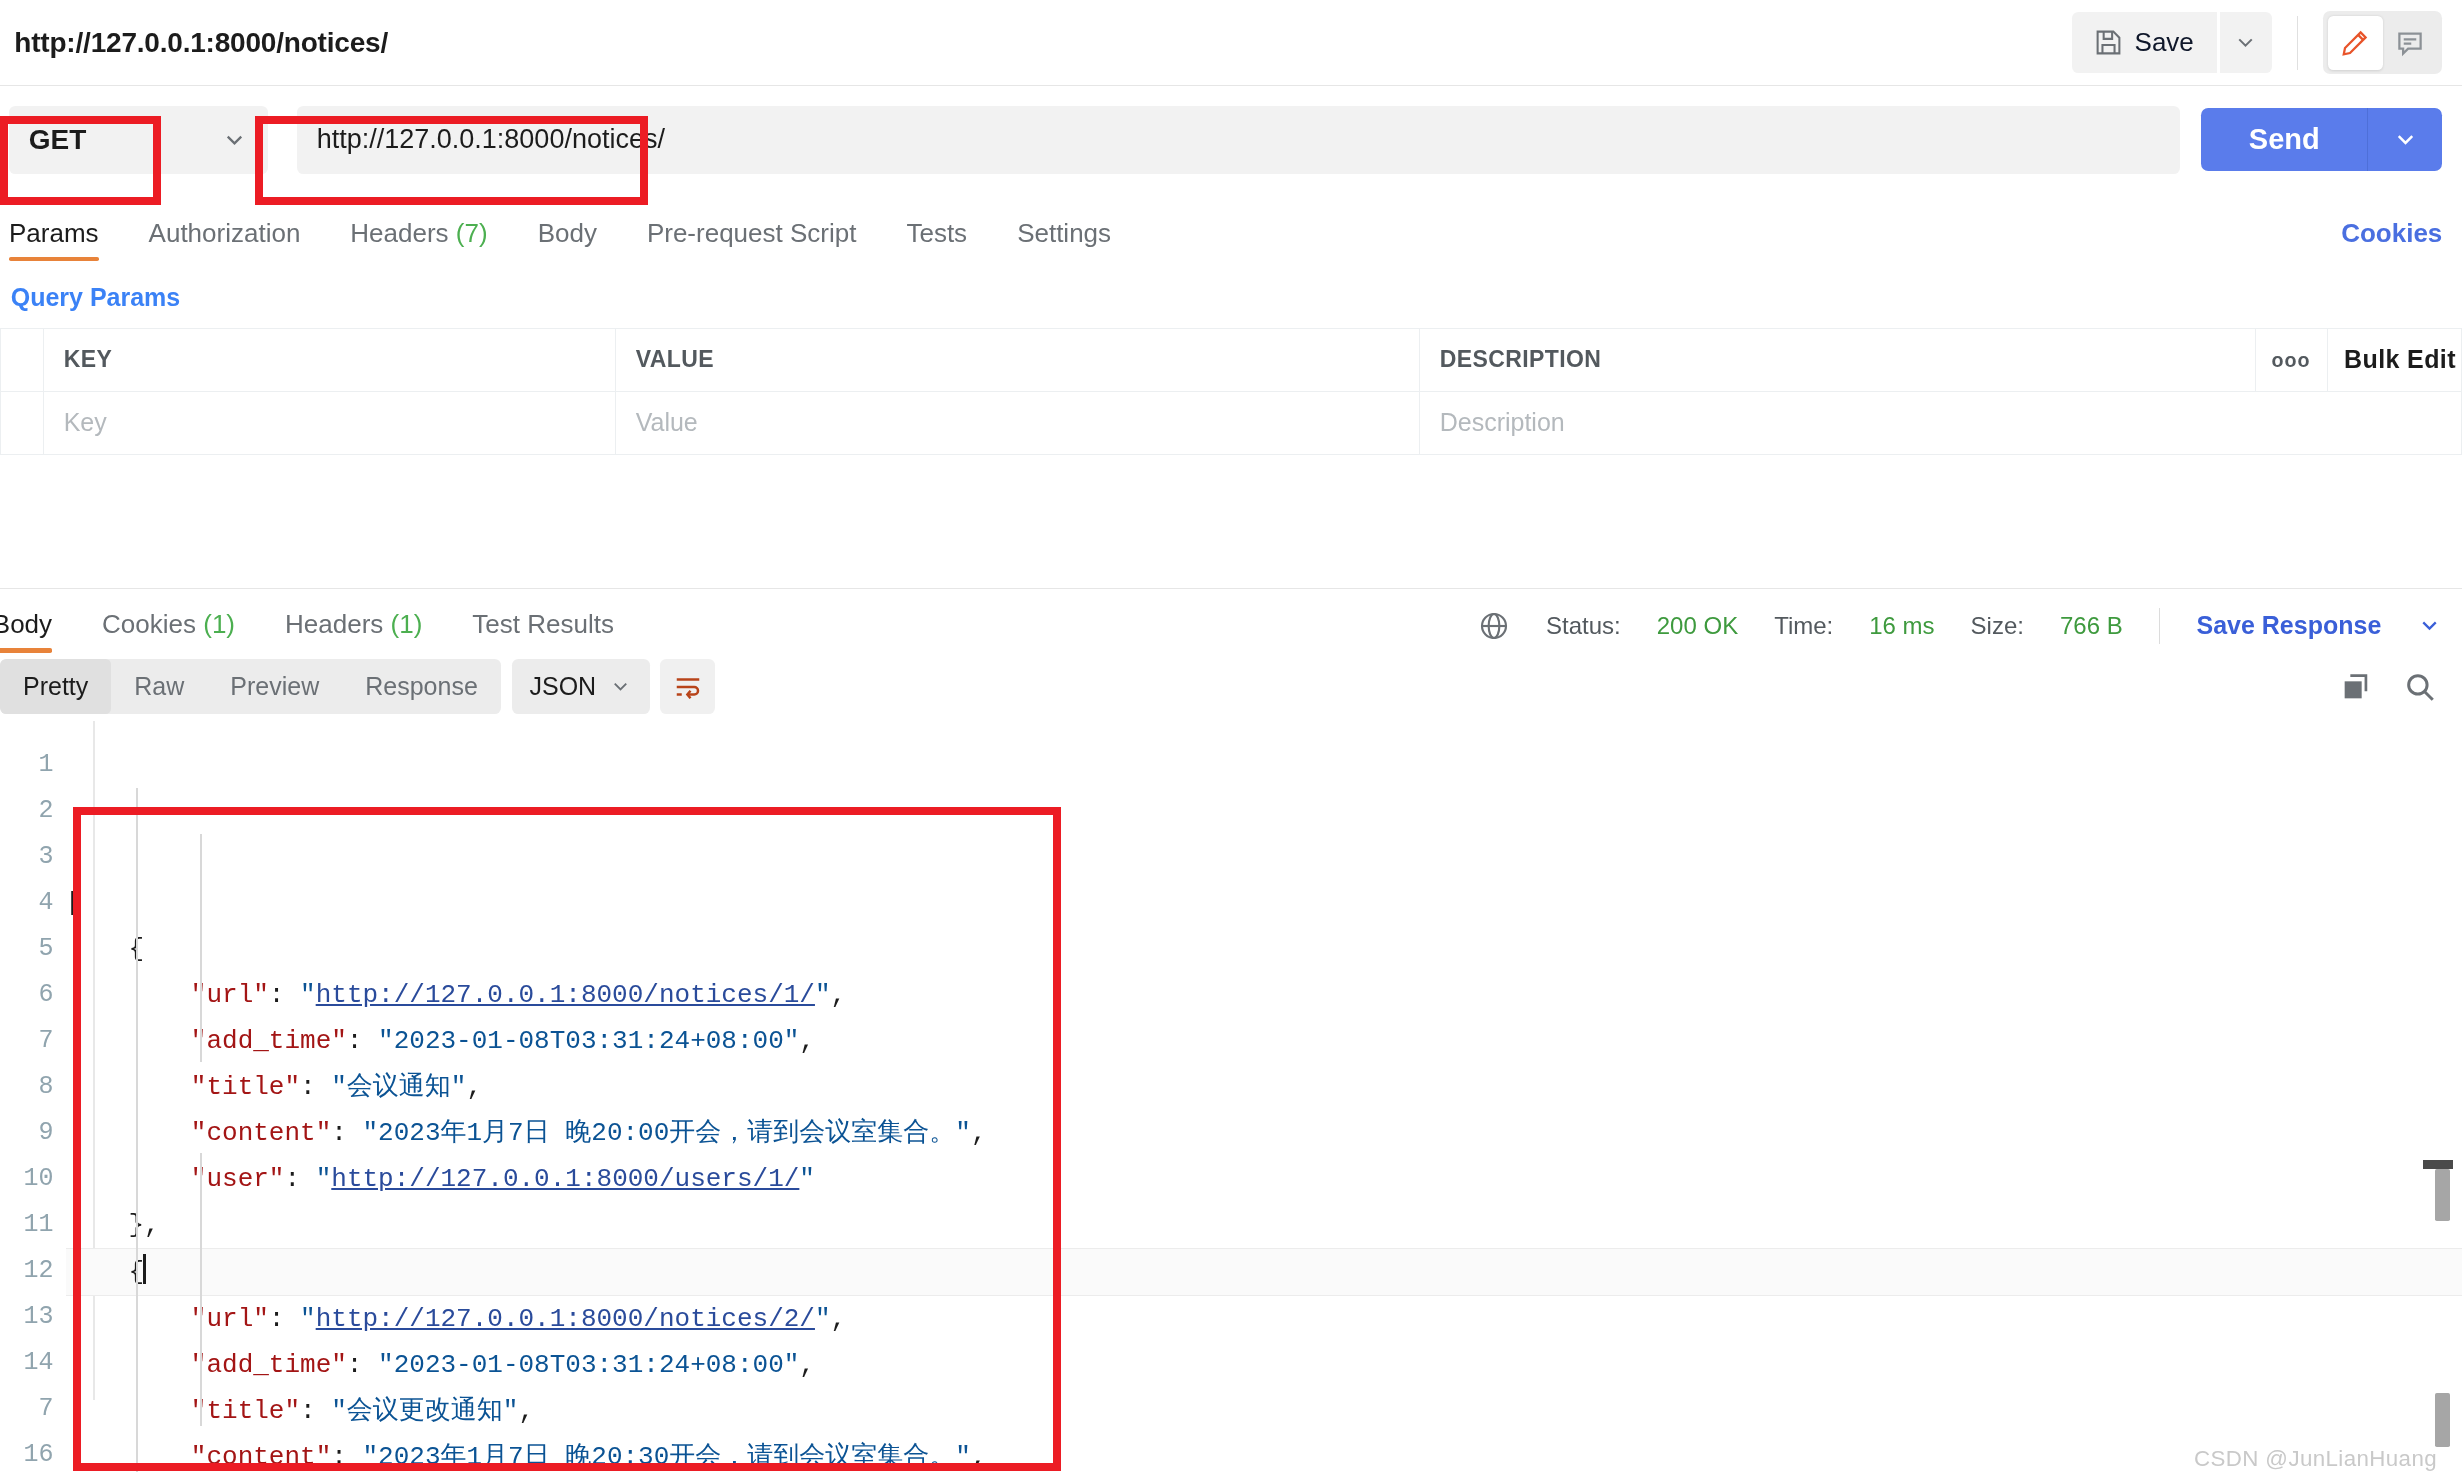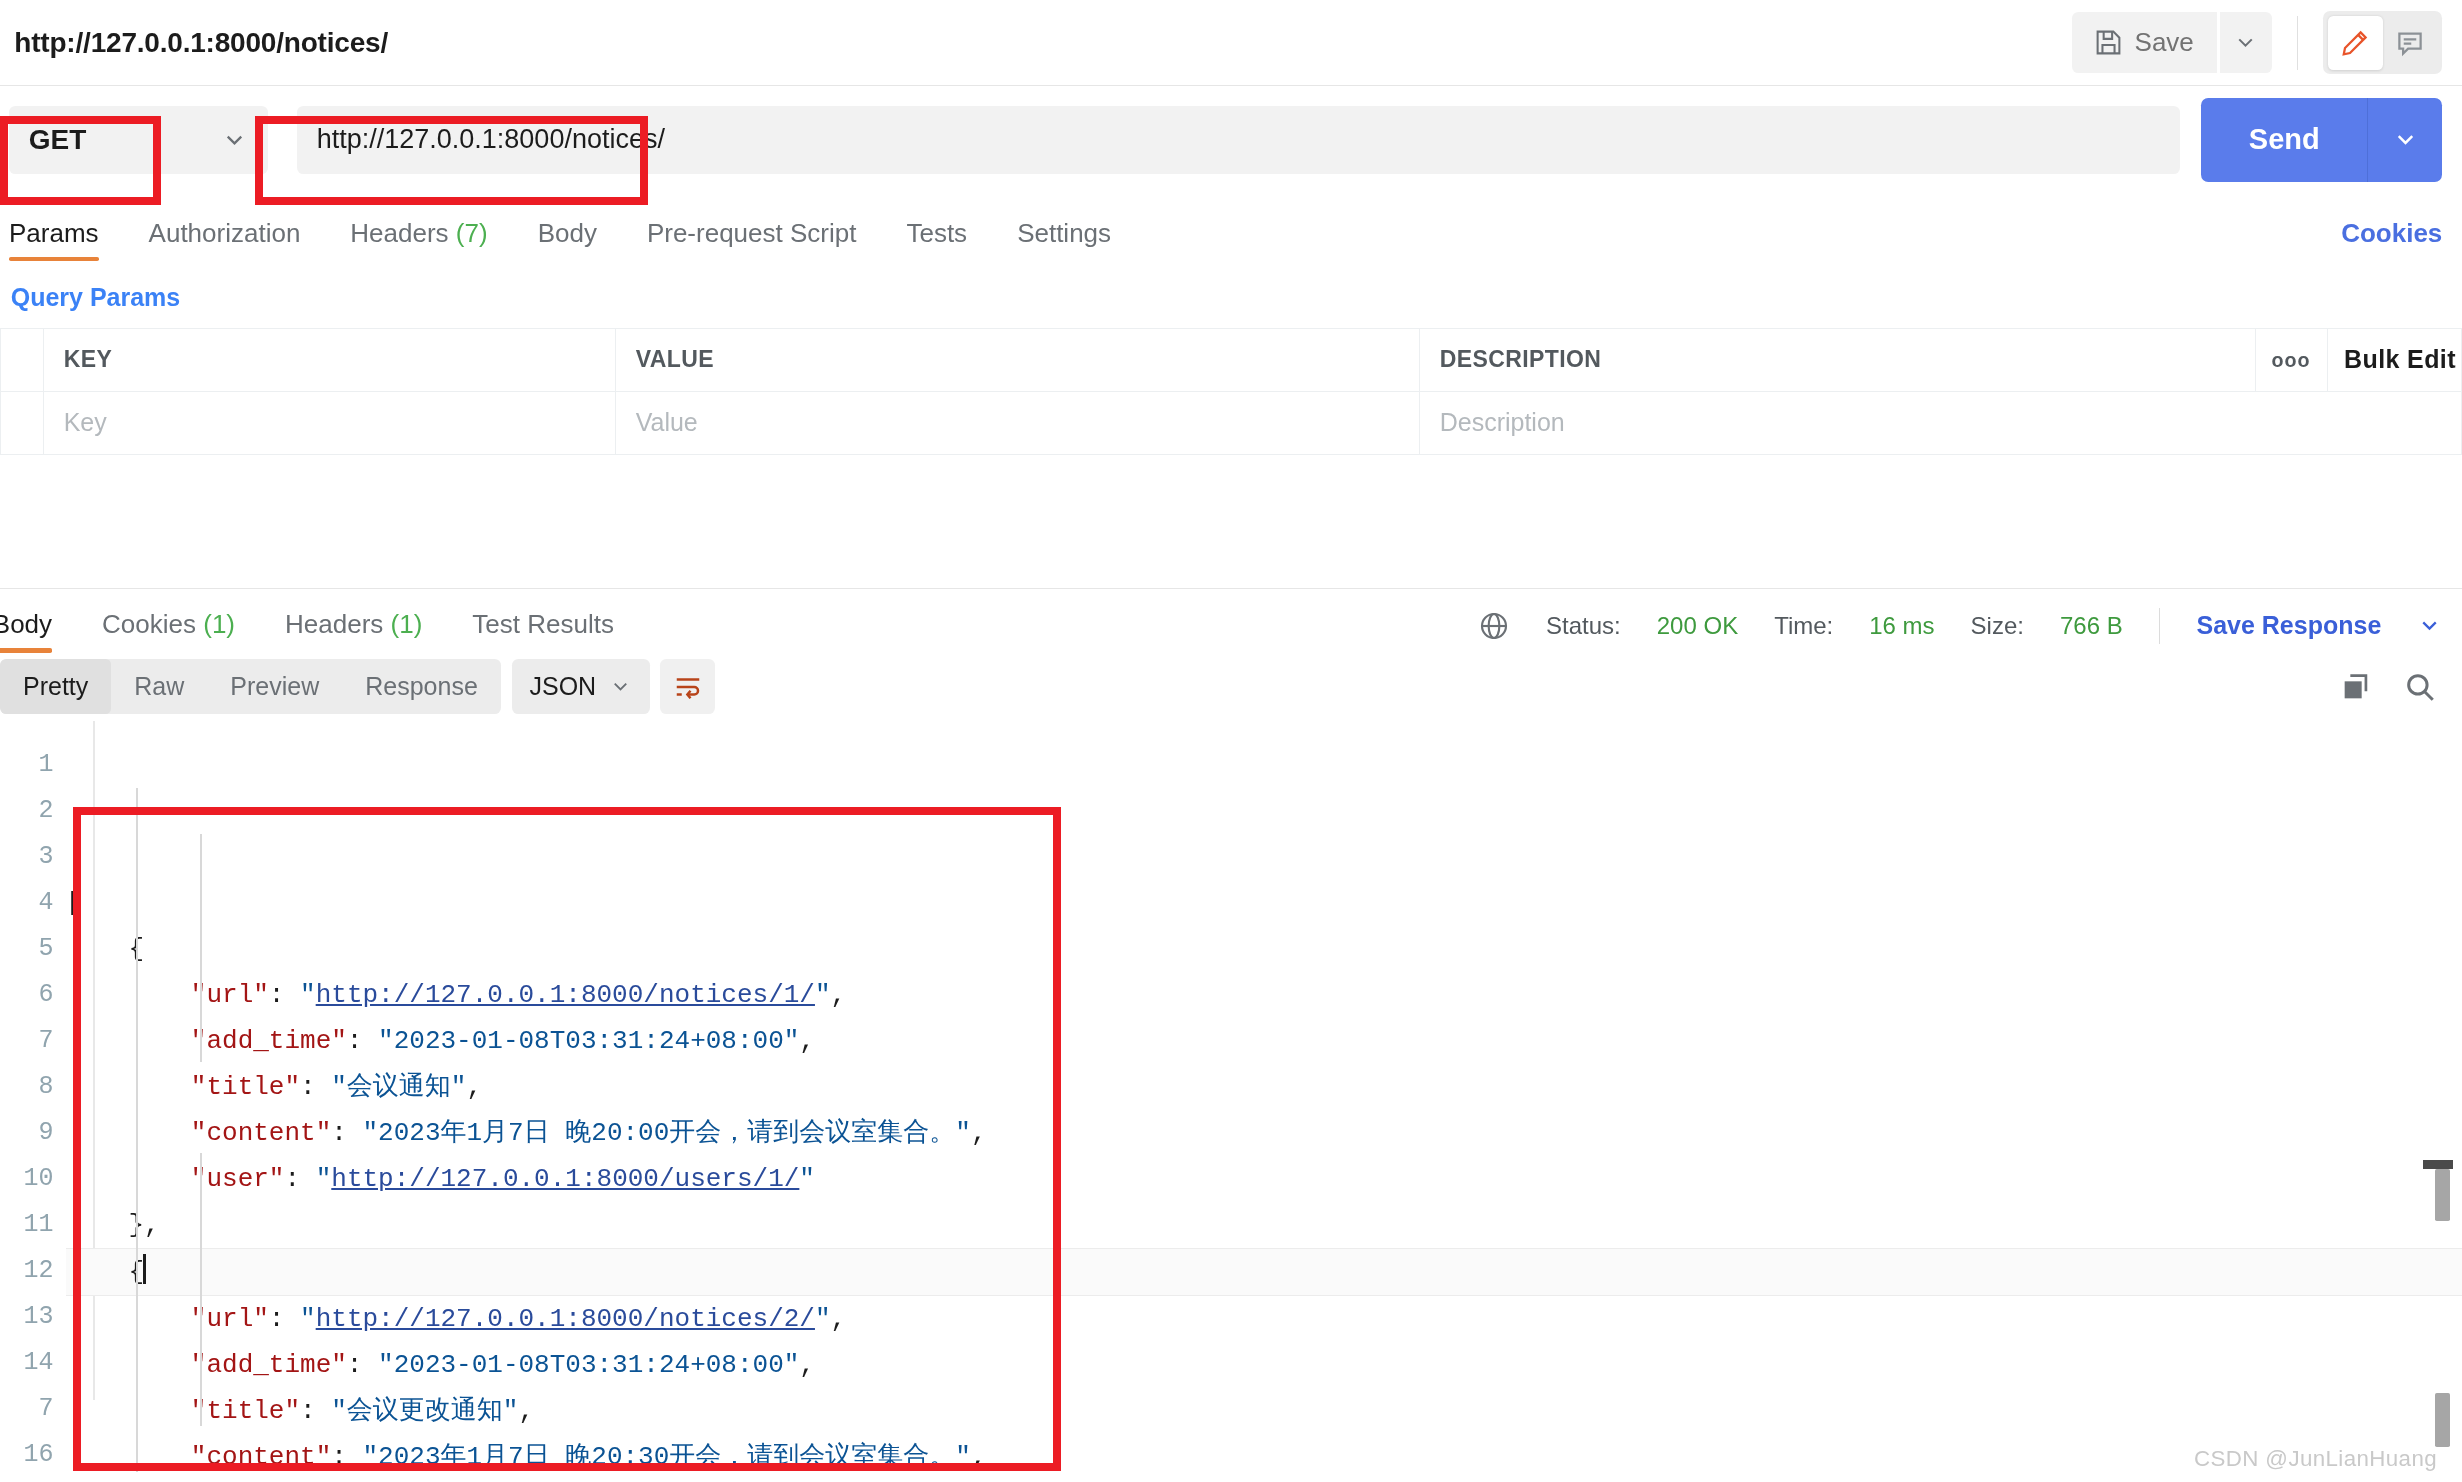--- a/index.html
+++ b/index.html
@@ -27,21 +27,21 @@
   .topbar-right {
     margin-left: auto; display: flex; align-items: center;
     padding-right: 19.7px; gap: 0;
   }
   .save-group { display:flex; align-items:center; }
   .save-btn {
     display: flex; align-items: center; gap: 11.6px;
     background: #f2f2f2; border: none;
     border-radius: 6.3px 0 0 6.3px;
     height: 61px; padding: 0 23px 0 21.5px;
-    font-size: 26px; color: #737373;
+    font-size: 26px; color: #0f172a;
     font-family: inherit; cursor: pointer;
   }
   .save-caret {
     background: #f2f2f2; border:none;
     border-radius: 0 6.3px 6.3px 0;
     height: 61px; width: 52px;
     display:flex; align-items:center; justify-content:center;
     cursor:pointer; margin-left:2.7px;
   }
   .vdiv { width:1.8px; height:54px; background:#e0e0e0; margin: 0 25px; }
@@ -74,21 +74,21 @@
   .url-wrap {
     flex: 1; height:68px; background:#f2f2f2; border-radius:6.3px;
     margin-left: 29px; margin-right: 21.5px;
     display:flex; align-items:center; position:relative;
   }
   .url-text { font-size: 27px; color:#1c1c1c; padding-left: 19.7px; }
   .send-group { display:flex; align-items:stretch; flex:none; }
   .send-btn {
     background:#5a7ceb; color:#fff; border:none;
     border-radius: 7.2px 0 0 7.2px;
-    width: 166px; height: 84px;
+    width: 166px; height: 63px;
     font-size: 29px; font-weight:bold;
     font-family:inherit; cursor:pointer;
   }
   .send-caret {
     background:#5a7ceb; border:none; border-left:1.8px solid #4e6fd8;
     border-radius: 0 7.2px 7.2px 0; width: 75px;
     display:flex; align-items:center; justify-content:center; cursor:pointer;
   }
 
   

